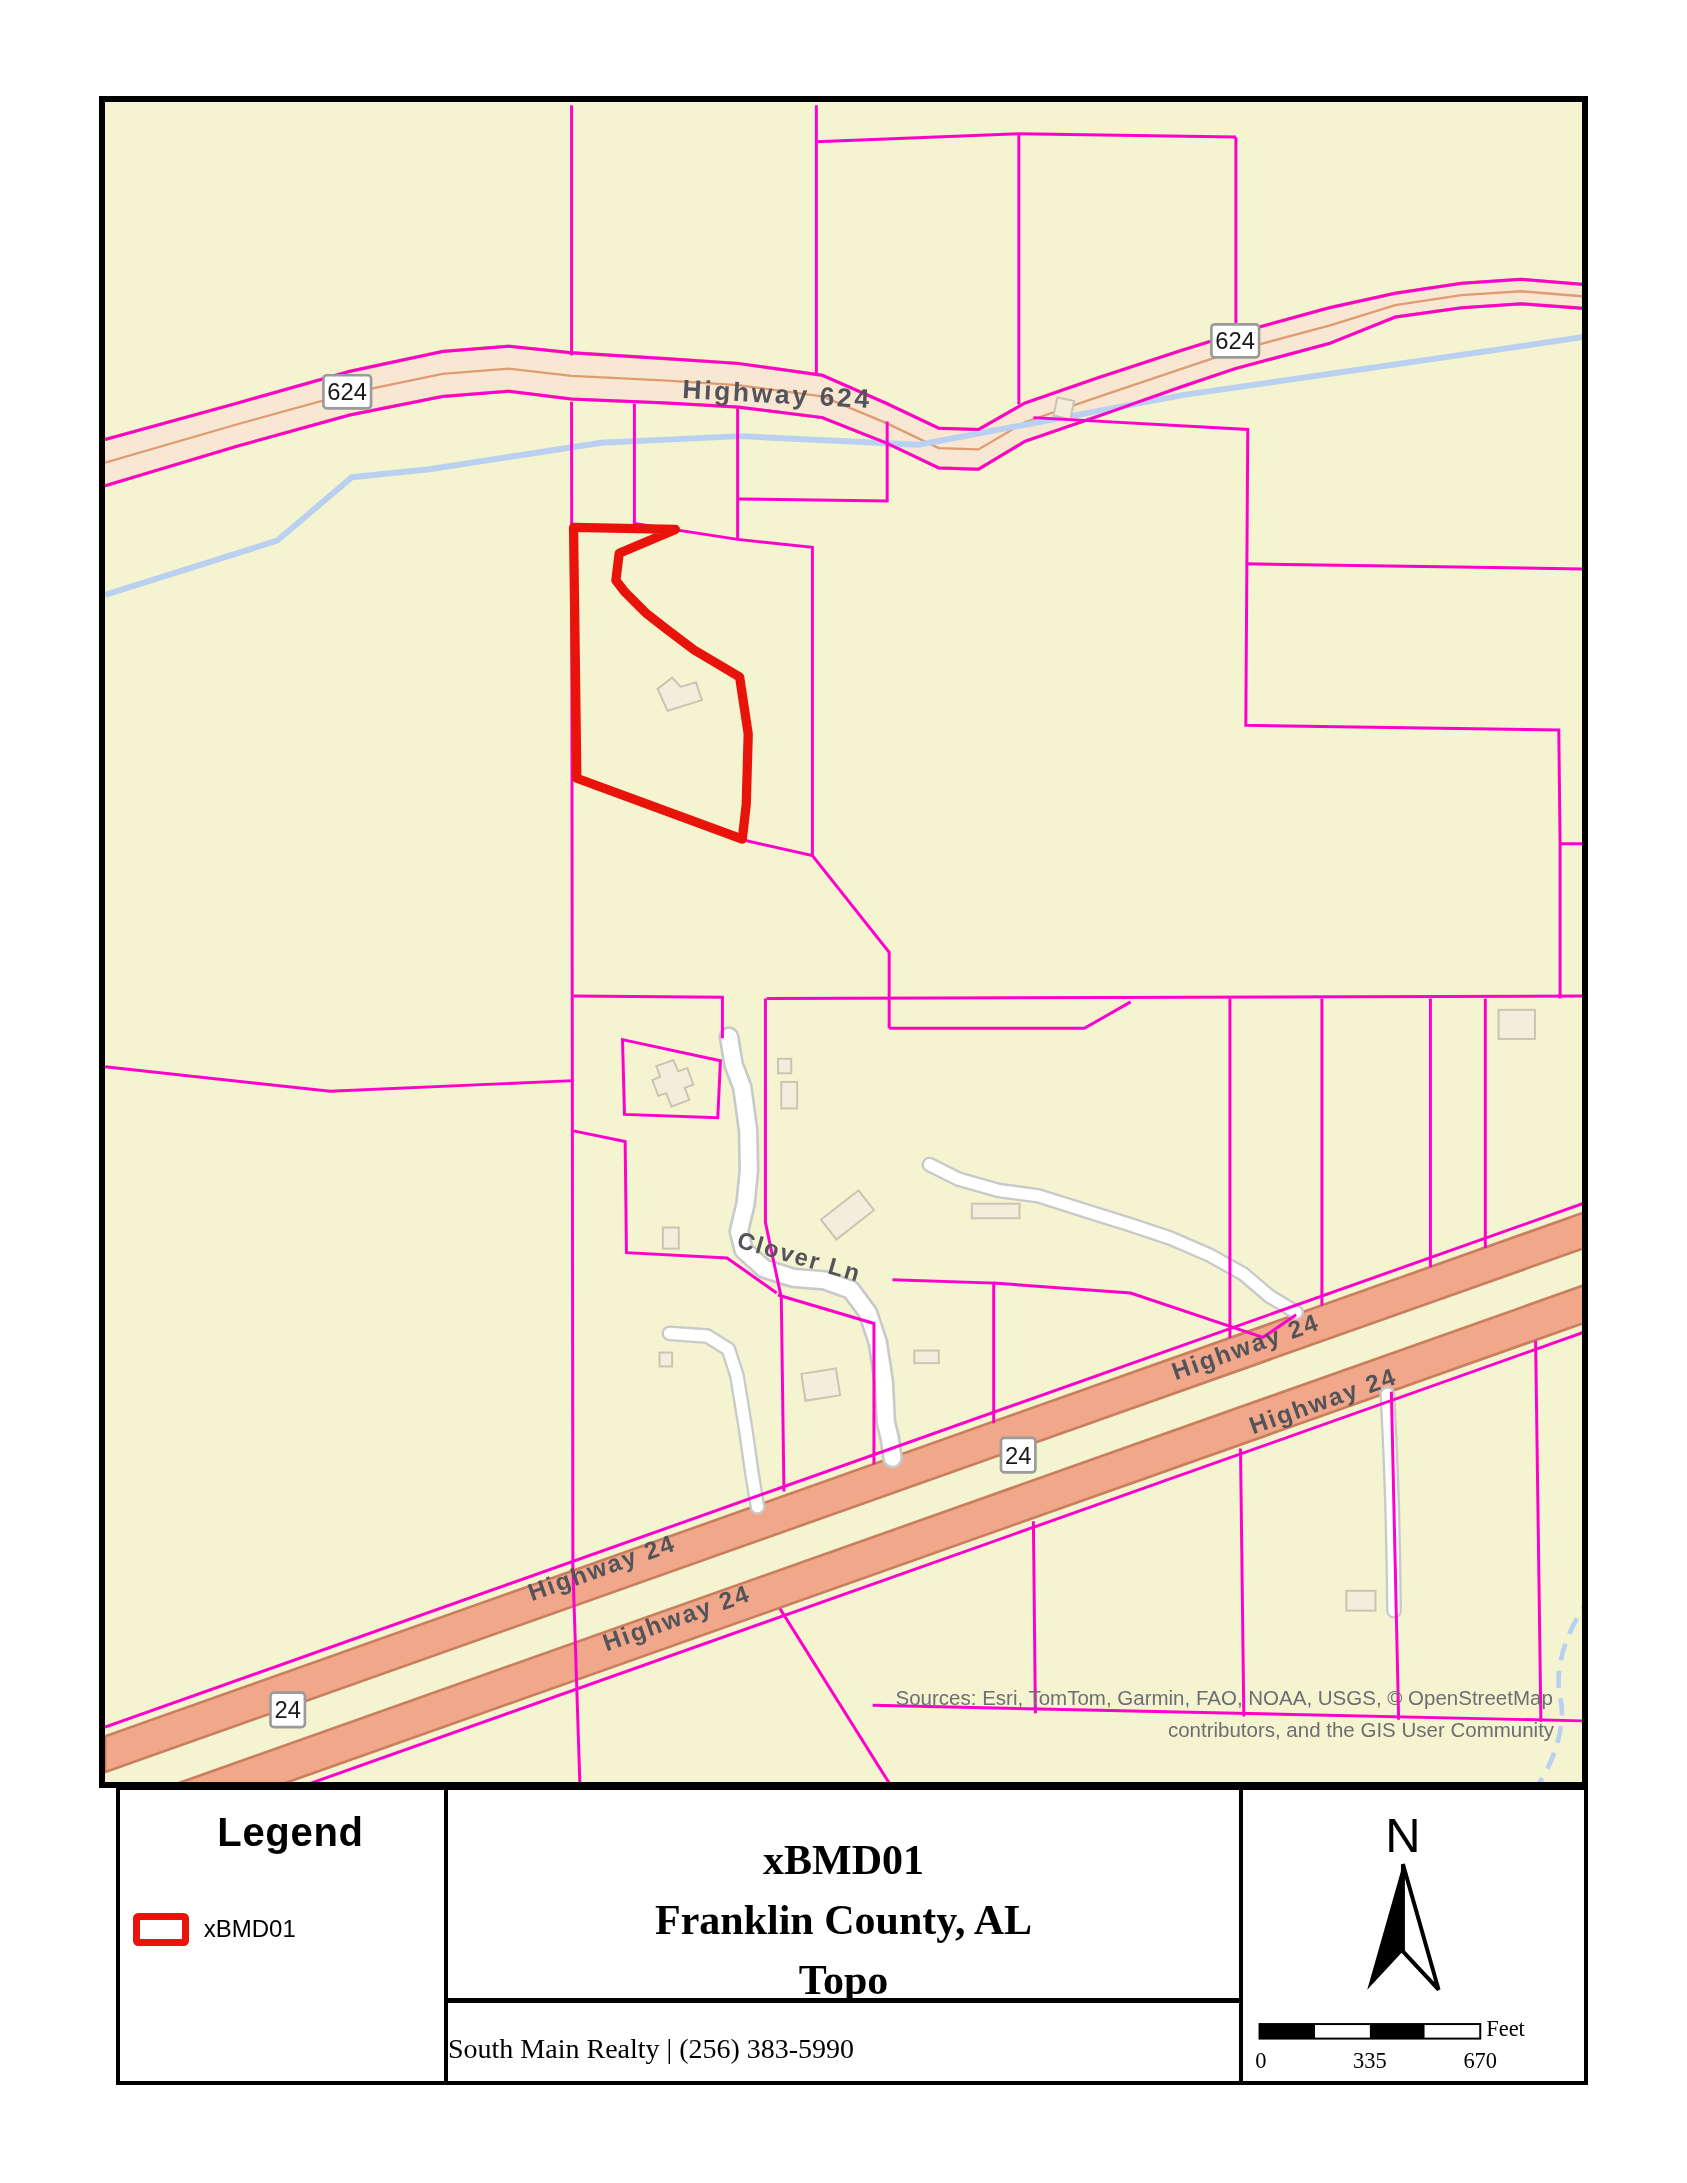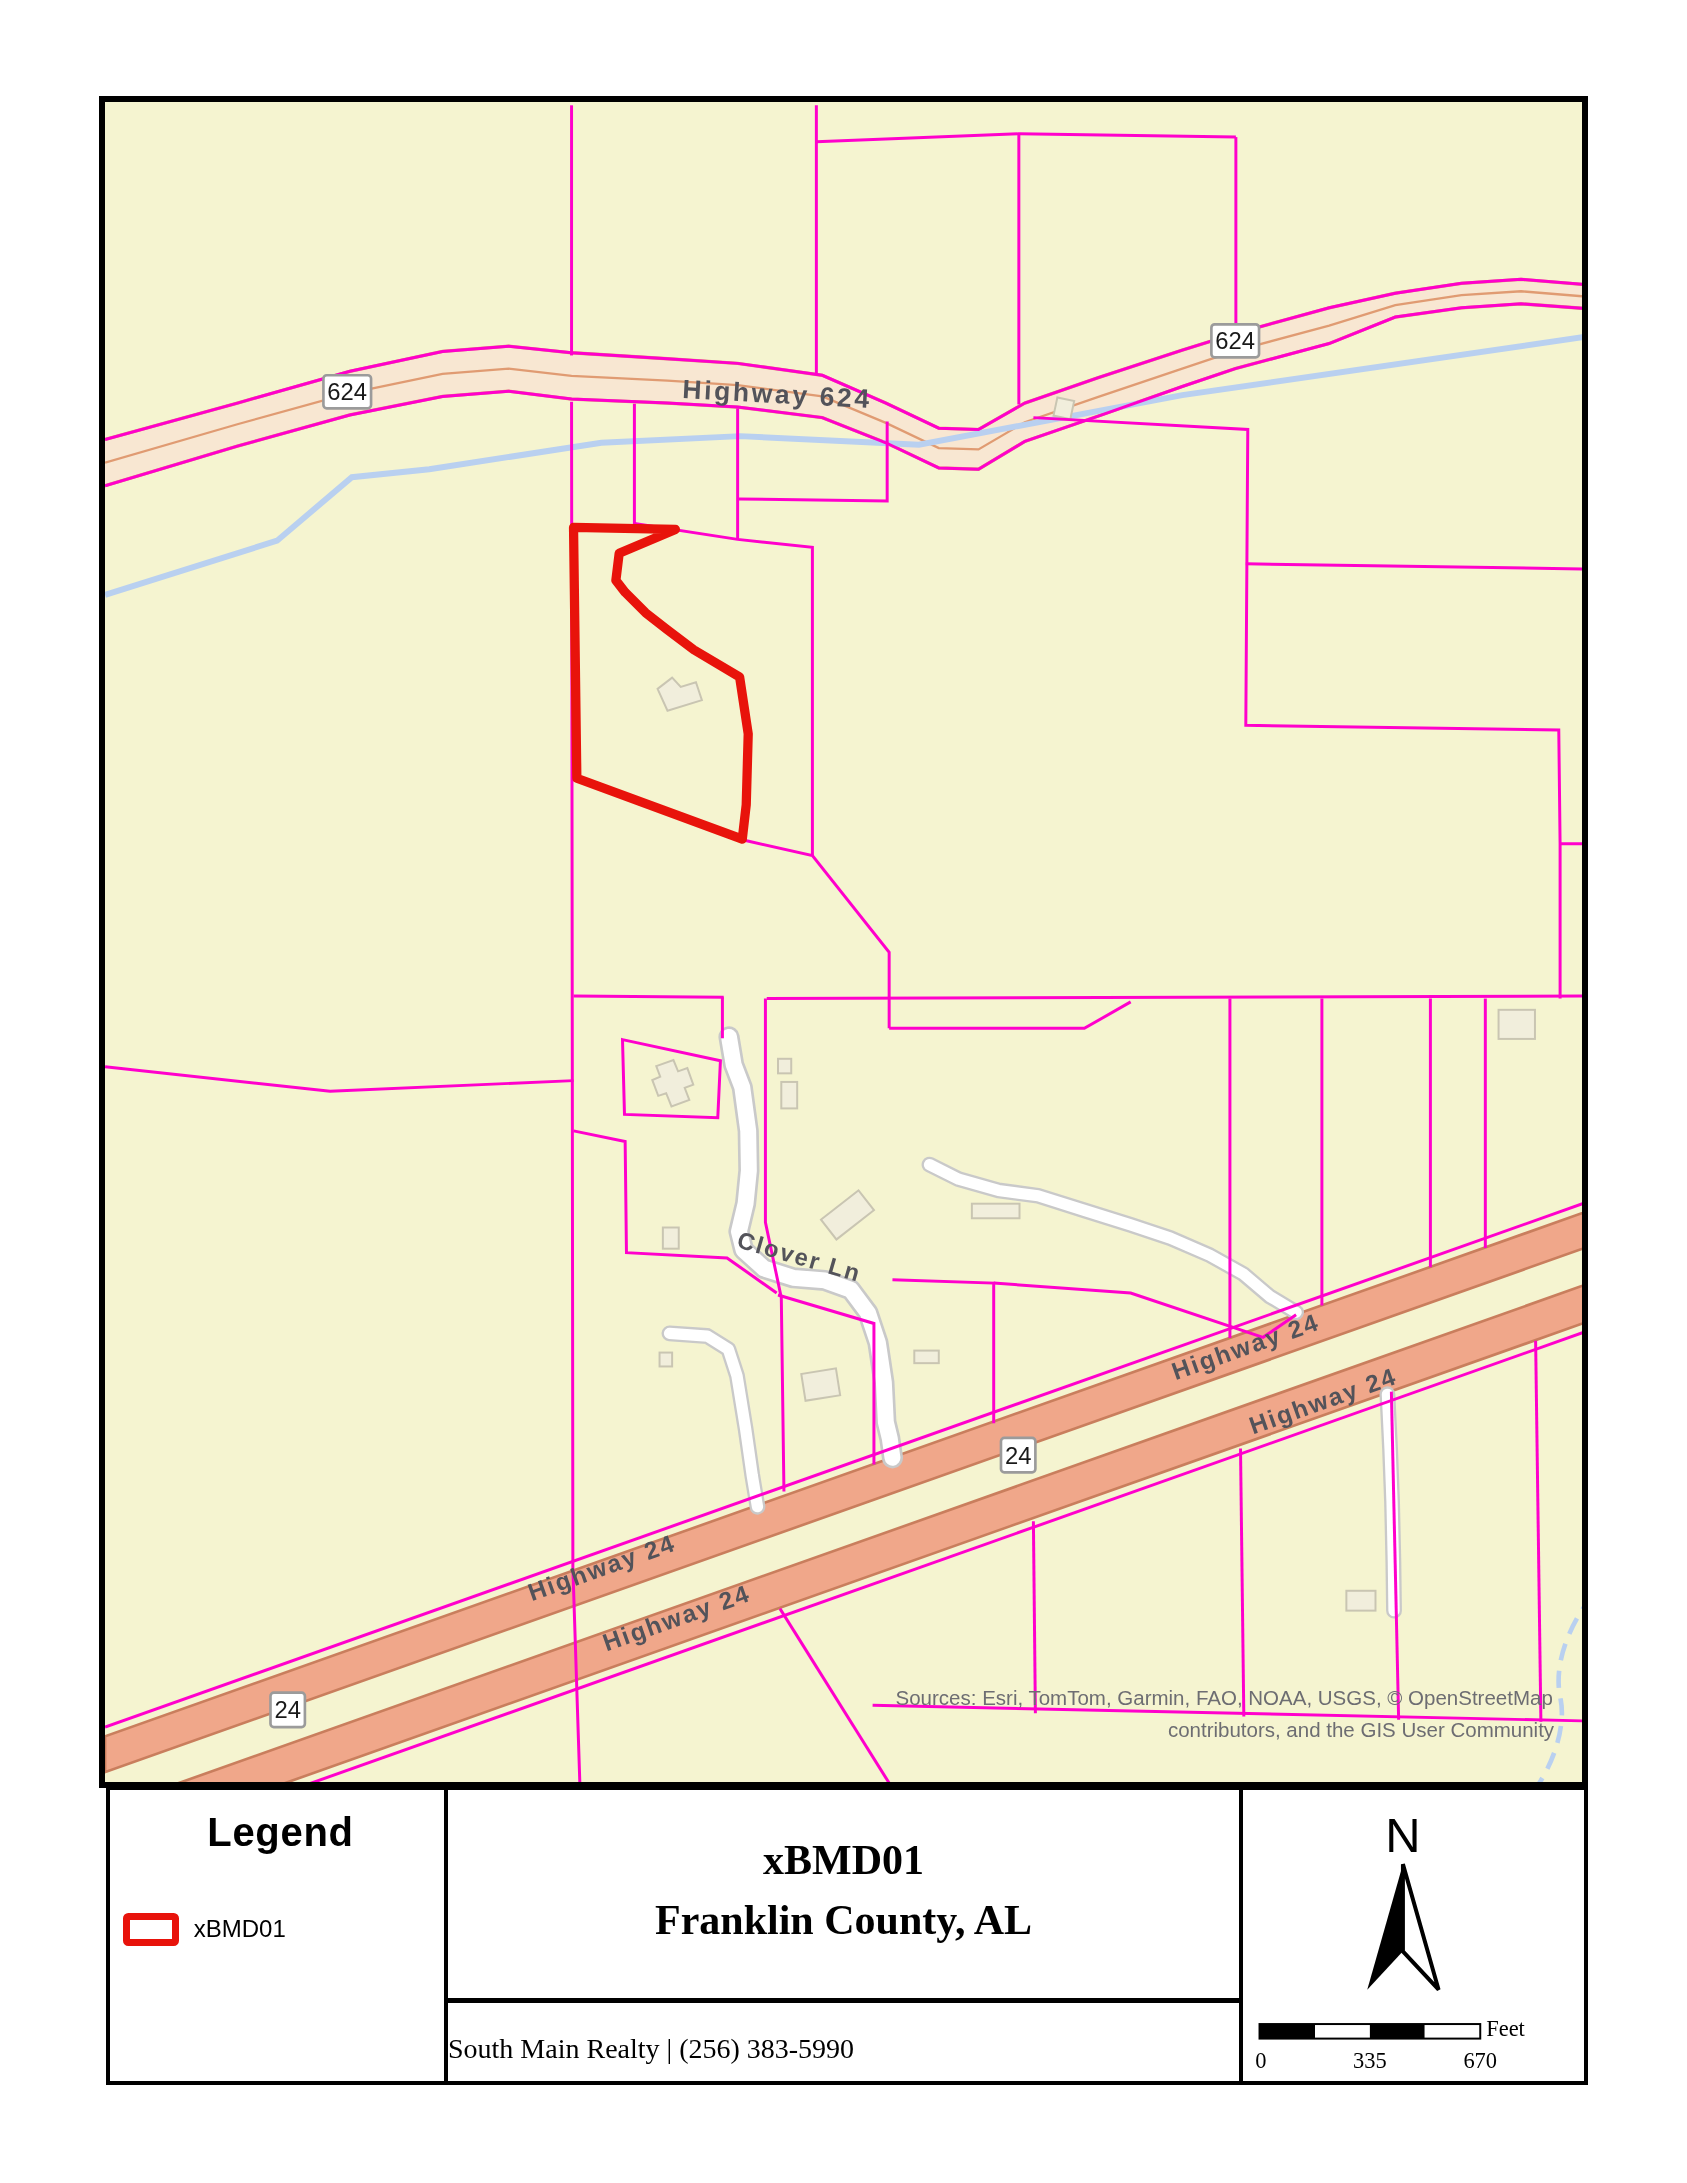--- a/index.html
+++ b/index.html
@@ -1,20 +1,20 @@
 <!DOCTYPE html>
 <html style="font-size:10.6px"><head>
 <meta charset="utf-8">
 <style>
   html,body{margin:0;padding:0;background:#ffffff;}
   body{width:1687px;height:2183px;position:relative;font-family:"Liberation Sans",sans-serif;}
   .panel{position:absolute;background:#ffffff;border:4px solid #000;box-sizing:border-box;}
   #map-frame{position:absolute;left:99px;top:96px;width:1489px;height:1692px;border:6px solid #000;box-sizing:border-box;background:#F5F4D0;overflow:hidden;}
   #map-frame svg{display:block;}
-  #legend-panel{left:106px;top:1786px;width:349px;height:299px;}
+  #legend-panel{left:116px;top:1786px;width:349px;height:299px;}
   #title-panel{left:444px;top:1786px;width:799px;height:299px;}
   #north-panel{left:1239px;top:1786px;width:349px;height:299px;}
   .legend-title{font-weight:bold;font-size:40px;text-align:center;margin-top:20px;letter-spacing:0.7px;}
   .legend-row{display:flex;align-items:center;margin:58px 0 0 13.2px;}
   .legend-swatch{width:42px;height:18.5px;background:#fff;border:7.3px solid #E8130B;border-radius:5.3px;}
   .legend-label{font-size:24px;margin-left:14.6px;}
   .title-wrap{font-family:"Liberation Serif",serif;text-align:center;}
   .title-line{font-size:42px;font-weight:600;line-height:60px;}
   .title-top{margin-top:40px;}
   .title-divider{position:absolute;left:0;right:0;top:208px;height:4.6px;background:#000;}
@@ -173,20 +173,21 @@
   <div class="legend-row">
     <div class="legend-swatch"></div>
     <div class="legend-label">xBMD01</div>
   </div>
 </div>
 
 <div id="title-panel" class="panel">
   <div class="title-wrap">
     <div class="title-line title-top">xBMD01</div>
     <div class="title-line">Franklin County, AL</div>
+    <div class="title-line">Topo</div>
   </div>
   <div class="title-divider"></div>
   <div class="footer-line">South Main Realty | (256) 383-5990</div>
 </div>
 
 <div id="north-panel" class="panel">
 <svg width="341" height="291" viewBox="1878 2706 516 440" xmlns="http://www.w3.org/2000/svg">
   <text x="2120" y="2800" font-size="74" font-family="Liberation Sans, sans-serif" text-anchor="middle" fill="#000">N</text>
   <g>
     <polygon points="2120,2818 2066,3008 2120,2950" fill="#000"></polygon>

